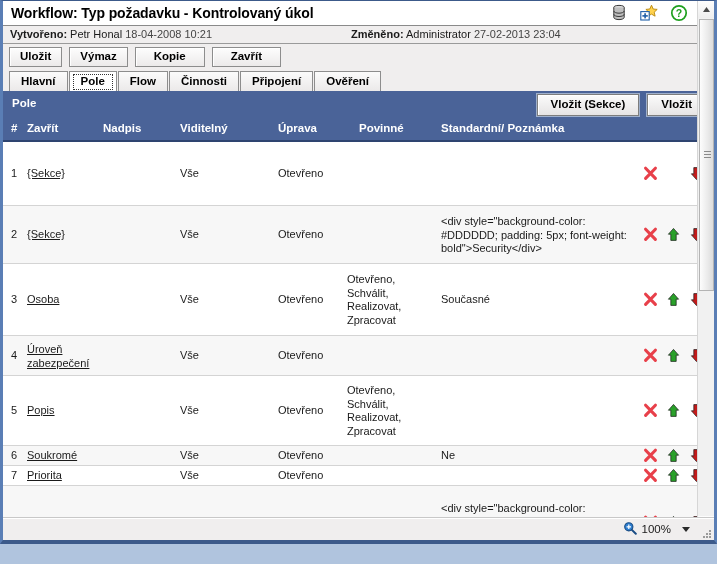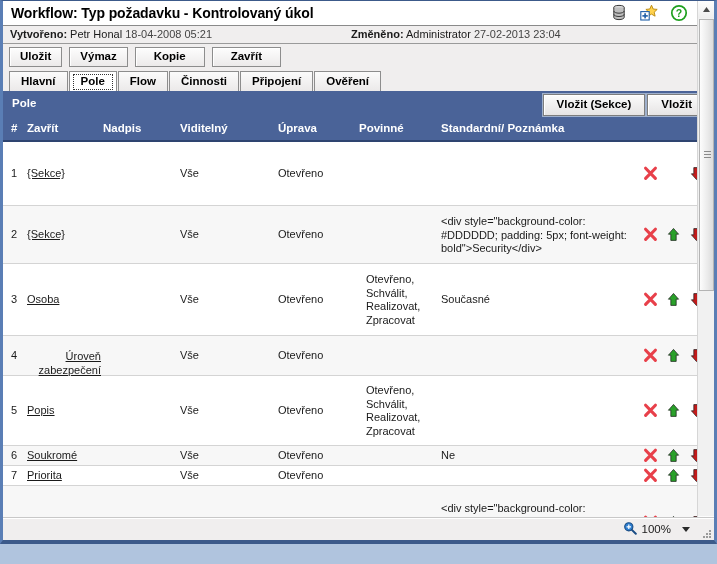--- a/index.html
+++ b/index.html
@@ -131,21 +131,21 @@
   .panel-title {
     position: absolute;
     left: 9px; top: 6px;
     font-size: 11.5px;
     font-weight: bold;
   }
   .panel-actions {
     position: absolute;
     right: 8px; top: 3px;
     display: flex;
-    gap: 2px;
+    gap: 8px;
   }
   .pbtn {
     font-size: 11.5px;
     font-weight: bold;
     color: #000;
     background: linear-gradient(#fbfbfb, #e6e4e4);
     border: 1px solid #7d7d7d;
     box-shadow: inset 1px 1px 0 #fff, 0 0 0 1px #9fb0cc;
     padding: 3px 13px 4px 13px;
     line-height: 13px;
@@ -188,21 +188,21 @@
     font-size: 11px;
     color: #1a1a1a;
     line-height: 13.5px;
     box-sizing: border-box;
   }
   .c-num   { left: 8px;   width: 14px; text-align: left; }
   .c-name  { left: 24px;  width: 74px; }
   .c-cap   { left: 100px; width: 72px; }
   .c-vis   { left: 177px; width: 90px; }
   .c-edit  { left: 275px; width: 78px; }
-  .c-req   { left: 363px; width: 76px; }
+  .c-req   { left: 344px; width: 76px; }
   .c-def   { left: 438px; width: 186px; }
   .c-name a { color: #1a1a1a; text-decoration: underline; cursor: pointer; }
   .acts {
     position: absolute;
     right: 10px;
     display: flex;
     gap: 8px;
     align-items: center;
   }
   .acticon { width: 15px; height: 15px; display: block; cursor: pointer; }
@@ -312,21 +312,21 @@
           <text x="9" y="13.1" text-anchor="middle" font-family="Liberation Sans, sans-serif" font-size="10.5" font-weight="bold" fill="#1ea01e">?</text>
         </svg>
       </span>
     </div>
   </div>
 
   <div class="metabar">
     <div class="meta-left">
       <span class="meta-label">Vytvořeno:</span>
       <span class="meta-user">Petr Honal</span>
-      <span class="meta-date">18-04-2008 05:21</span>
+      <span class="meta-date">18-04-2008 10:21</span>
     </div>
     <div class="meta-right">
       <span class="meta-label">Změněno:</span>
       <span class="meta-user">Administrator</span>
       <span class="meta-date">27-02-2013 23:04</span>
     </div>
   </div>
 
   <div class="toolbar" id="toolbar">
       <button class="tbtn">Uložit</button>
@@ -432,21 +432,21 @@
           </span>
           <span>
             <svg class="acticon" viewBox="0 0 15 15">
               <path d="M7.5 13.6 L12.6 7.8 H10.2 V1.6 H4.8 V7.8 H2.4 Z" fill="#c21b1b" stroke="#1a1a1a" stroke-width="0.7" stroke-linejoin="round"></path>
             </svg>
           </span>
         </div>
       </div>
       <div class="row alt" style="height: 40px;">
         <div class="cell c-num" style="top: 13px;">4</div>
-        <div class="cell c-name" style="top: 14px; text-align: right;"><a>Úroveň zabezpečení</a></div>
+        <div class="cell c-name" style="top: 7px;"><a>Úroveň zabezpečení</a></div>
         <div class="cell c-cap" style="top: 13px;"></div>
         <div class="cell c-vis" style="top: 13px;">Vše</div>
         <div class="cell c-edit" style="top: 13px;">Otevřeno</div>
         <div class="cell c-req" style="top: 13px;"></div>
         <div class="acts" style="top: 12px;">
           <span>
             <svg class="acticon" viewBox="0 0 15 15">
               <path d="M2.6 2.2 L12.4 12.4 M12.4 2.2 L2.6 12.4" stroke="#e8404a" stroke-width="3.1" stroke-linecap="round"></path>
             </svg>
           </span>

